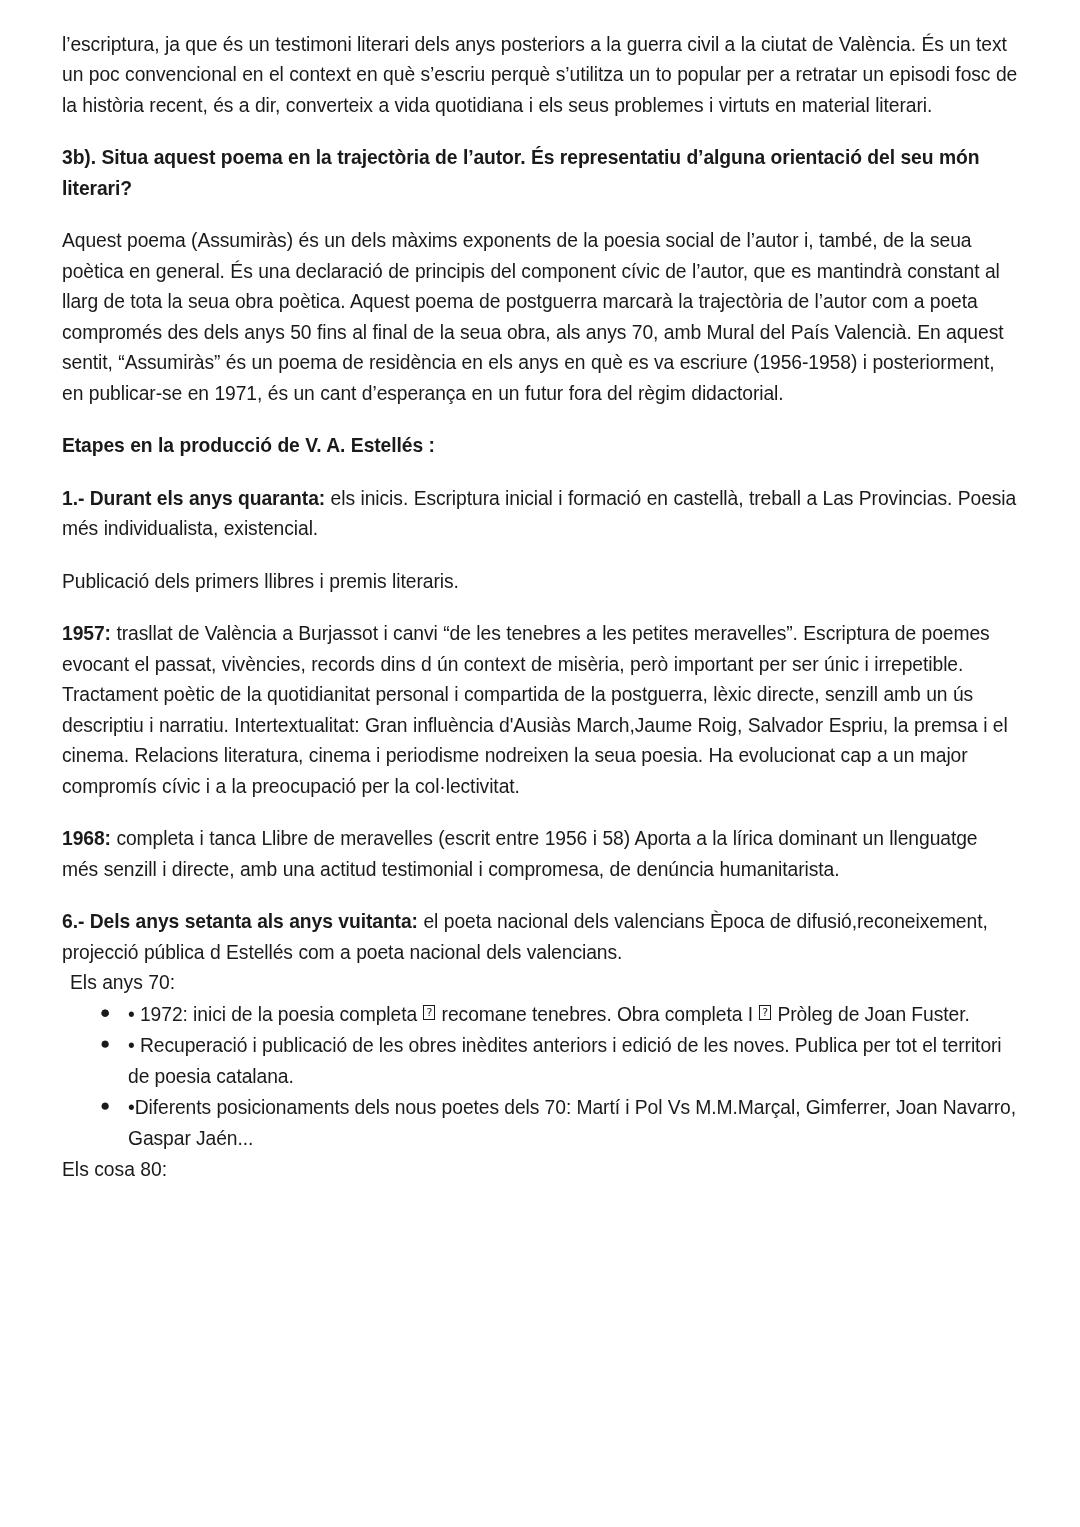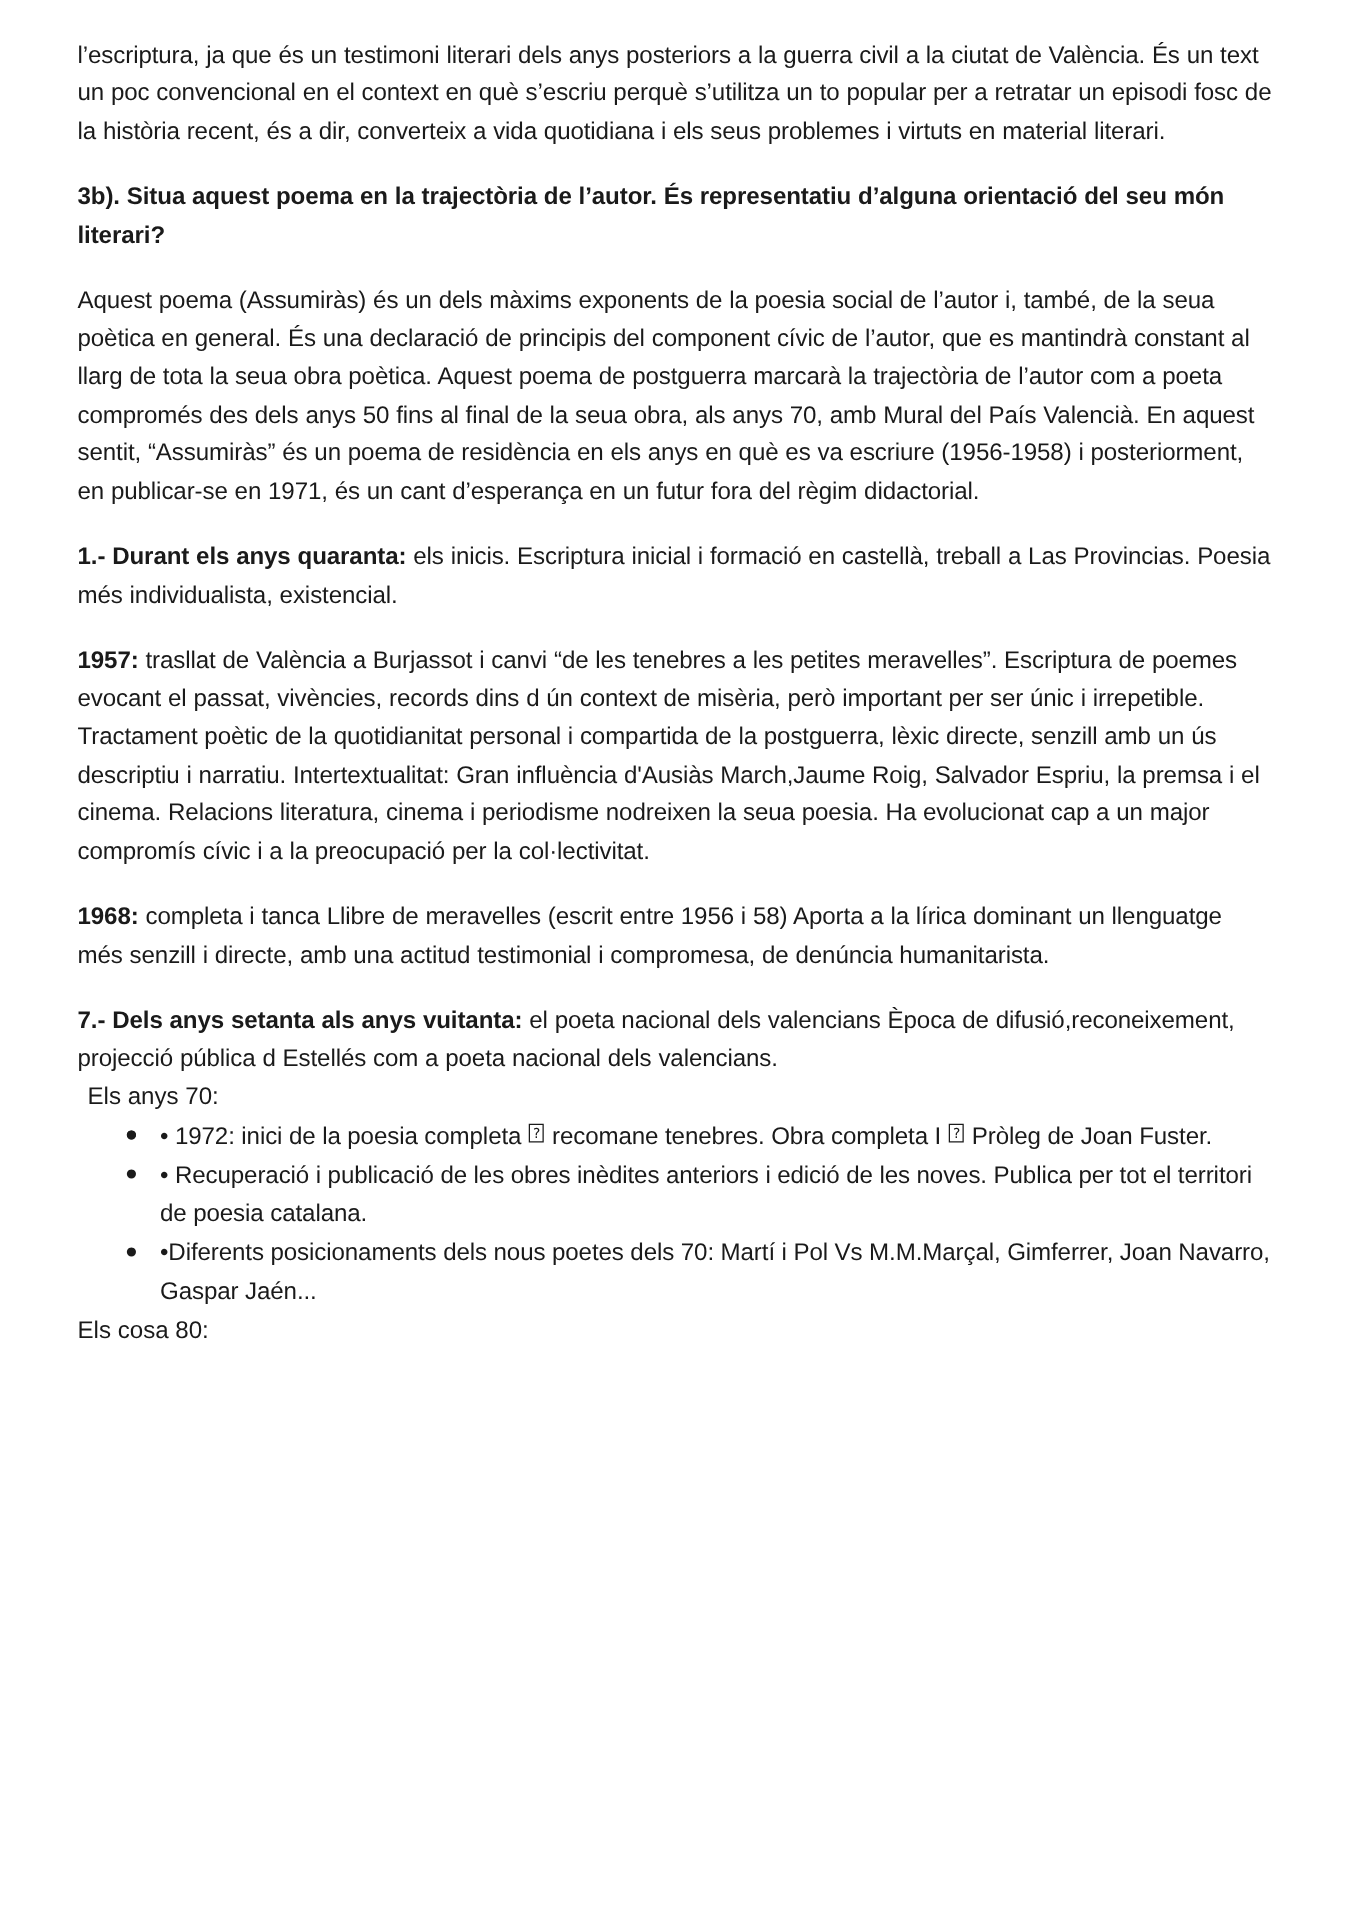--- a/index.html
+++ b/index.html
@@ -89,31 +89,33 @@
 <body>
 
 <div class="page">
 
   <p class="para">l’escriptura, ja que és un testimoni literari dels anys posteriors a la guerra civil a la ciutat de València. És un text un poc convencional en el context en què s’escriu perquè s’utilitza un to popular per a retratar un episodi fosc de la història recent, és a dir, converteix a vida quotidiana i els seus problemes i virtuts en material literari.</p>
 
   <p class="para heading">3b). Situa aquest poema en la trajectòria de l’autor. És representatiu d’alguna orientació del seu món literari?</p>
 
   <p class="para">Aquest poema (Assumiràs) és un dels màxims exponents de la poesia social de l’autor i, també, de la seua poètica en general. És una declaració de principis del component cívic de l’autor, que es mantindrà constant al llarg de tota la seua obra poètica. Aquest poema de postguerra marcarà la trajectòria de l’autor com a poeta compromés des dels anys 50 fins al final de la seua obra, als anys 70, amb Mural del País Valencià. En aquest sentit, “Assumiràs” és un poema de residència en els anys en què es va escriure (1956-1958) i posteriorment, en publicar-se en 1971, és un cant d’esperança en un futur fora del règim didactorial.</p>
 
+  <p class="para heading">Etapes en la producció de V. A. Estellés :</p>
 
   <p class="para"><span class="b">1.- Durant els anys quaranta:</span><span> els inicis. Escriptura inicial i formació en castellà, treball a Las Provincias. Poesia més individualista, existencial.</span></p>
 
 
+  <p class="para">Publicació dels primers llibres i premis literaris.</p>
 
 
   <p class="para"><span class="b">1957:</span><span> trasllat de València a Burjassot i canvi “de les tenebres a les petites meravelles”. Escriptura de poemes evocant el passat, vivències, records dins d ún context de misèria, però important per ser únic i irrepetible. Tractament poètic de la quotidianitat personal i compartida de la postguerra, lèxic directe, senzill amb un ús descriptiu i narratiu. Intertextualitat: Gran influència d'Ausiàs March,Jaume Roig, Salvador Espriu, la premsa i el cinema. Relacions literatura, cinema i periodisme nodreixen la seua poesia. Ha evolucionat cap a un major compromís cívic i a la preocupació per la col·lectivitat.</span></p>
 
   <p class="para"><span class="b">1968:</span><span> completa i tanca Llibre de meravelles (escrit entre 1956 i 58) Aporta a la lírica dominant un llenguatge més senzill i directe, amb una actitud testimonial i compromesa, de denúncia humanitarista.</span></p>
 
-  <p class="para tight"><span class="b">7.- Dels anys setanta als anys vuitanta:</span><span> el poeta nacional dels valencians Època de difusió,reconeixement, projecció pública d Estellés com a poeta nacional dels valencians.</span></p>
+  <p class="para tight"><span class="b">6.- Dels anys setanta als anys vuitanta:</span><span> el poeta nacional dels valencians Època de difusió,reconeixement, projecció pública d Estellés com a poeta nacional dels valencians.</span></p>
 
   <p class="lead-line">Els anys 70:</p>
 
   <ul class="list">
     <li>
       <span class="marker">●</span>
     </li>
     <li>
       <span class="marker">●</span><span>•</span><span> 1972: inici de la poesia completa </span><span class="tofu">?</span><span> recomane tenebres. Obra completa I </span><span class="tofu">?</span><span> Pròleg de Joan Fuster.</span>
     </li>

